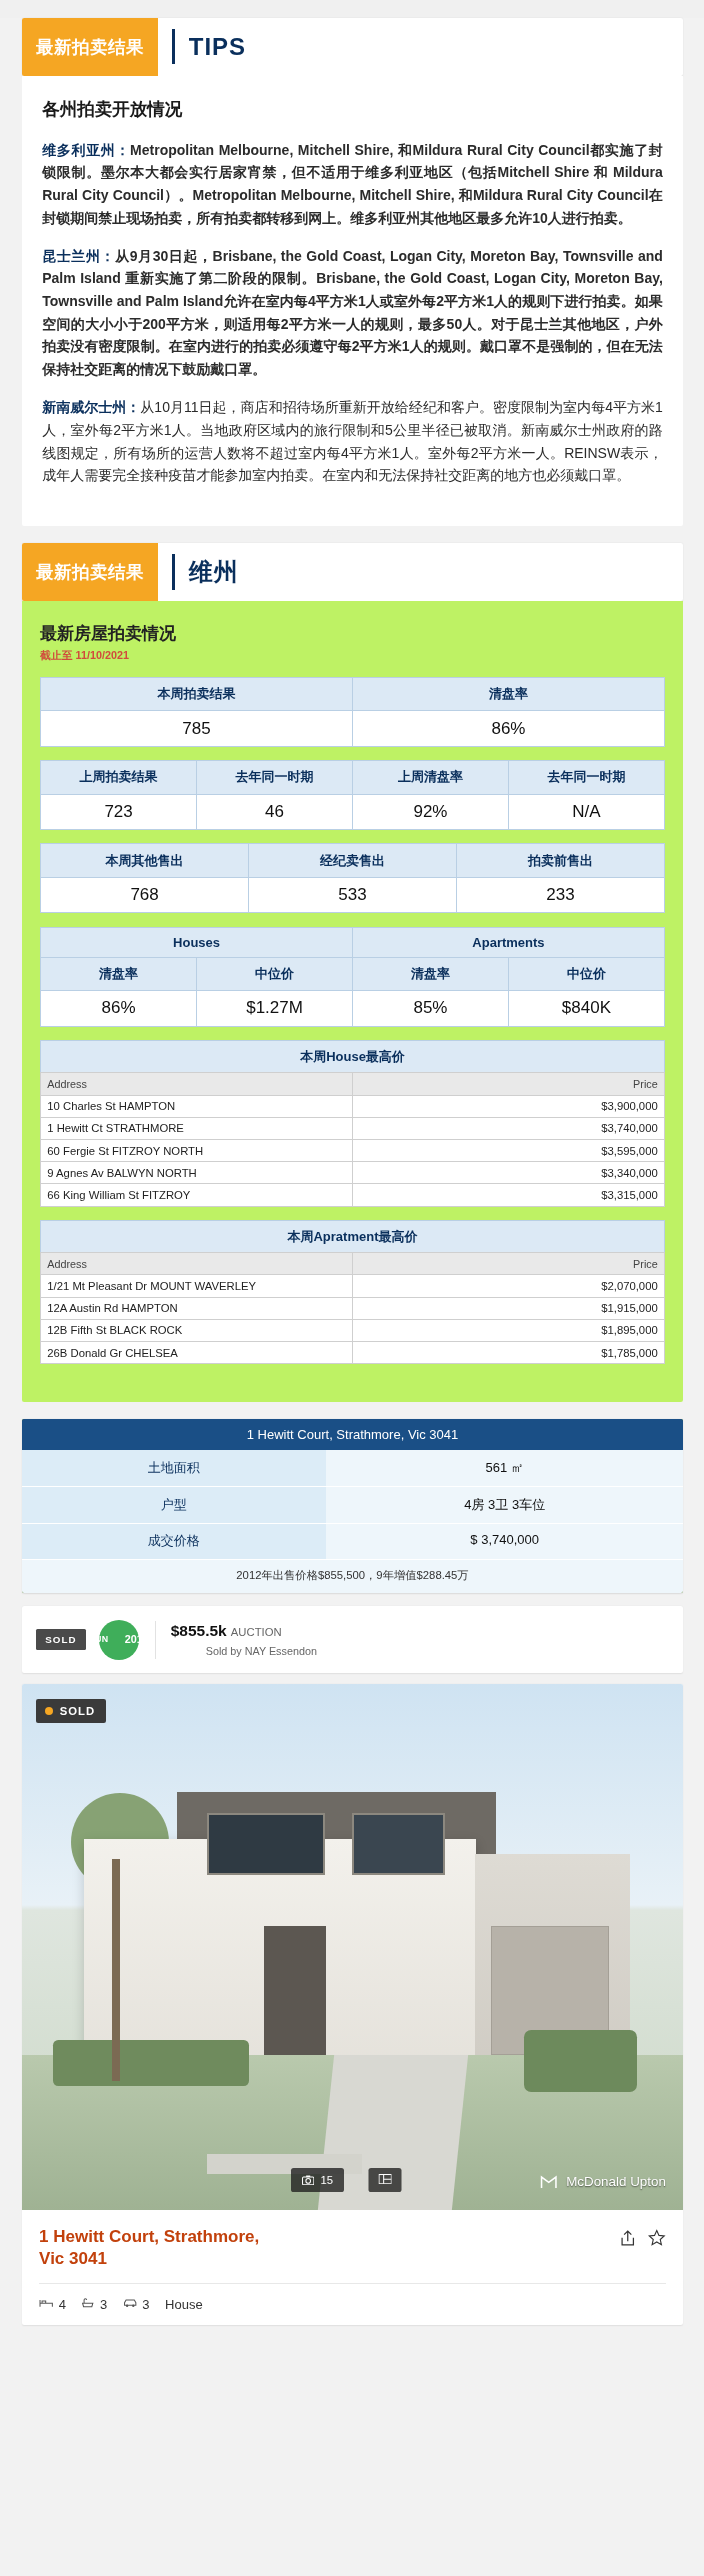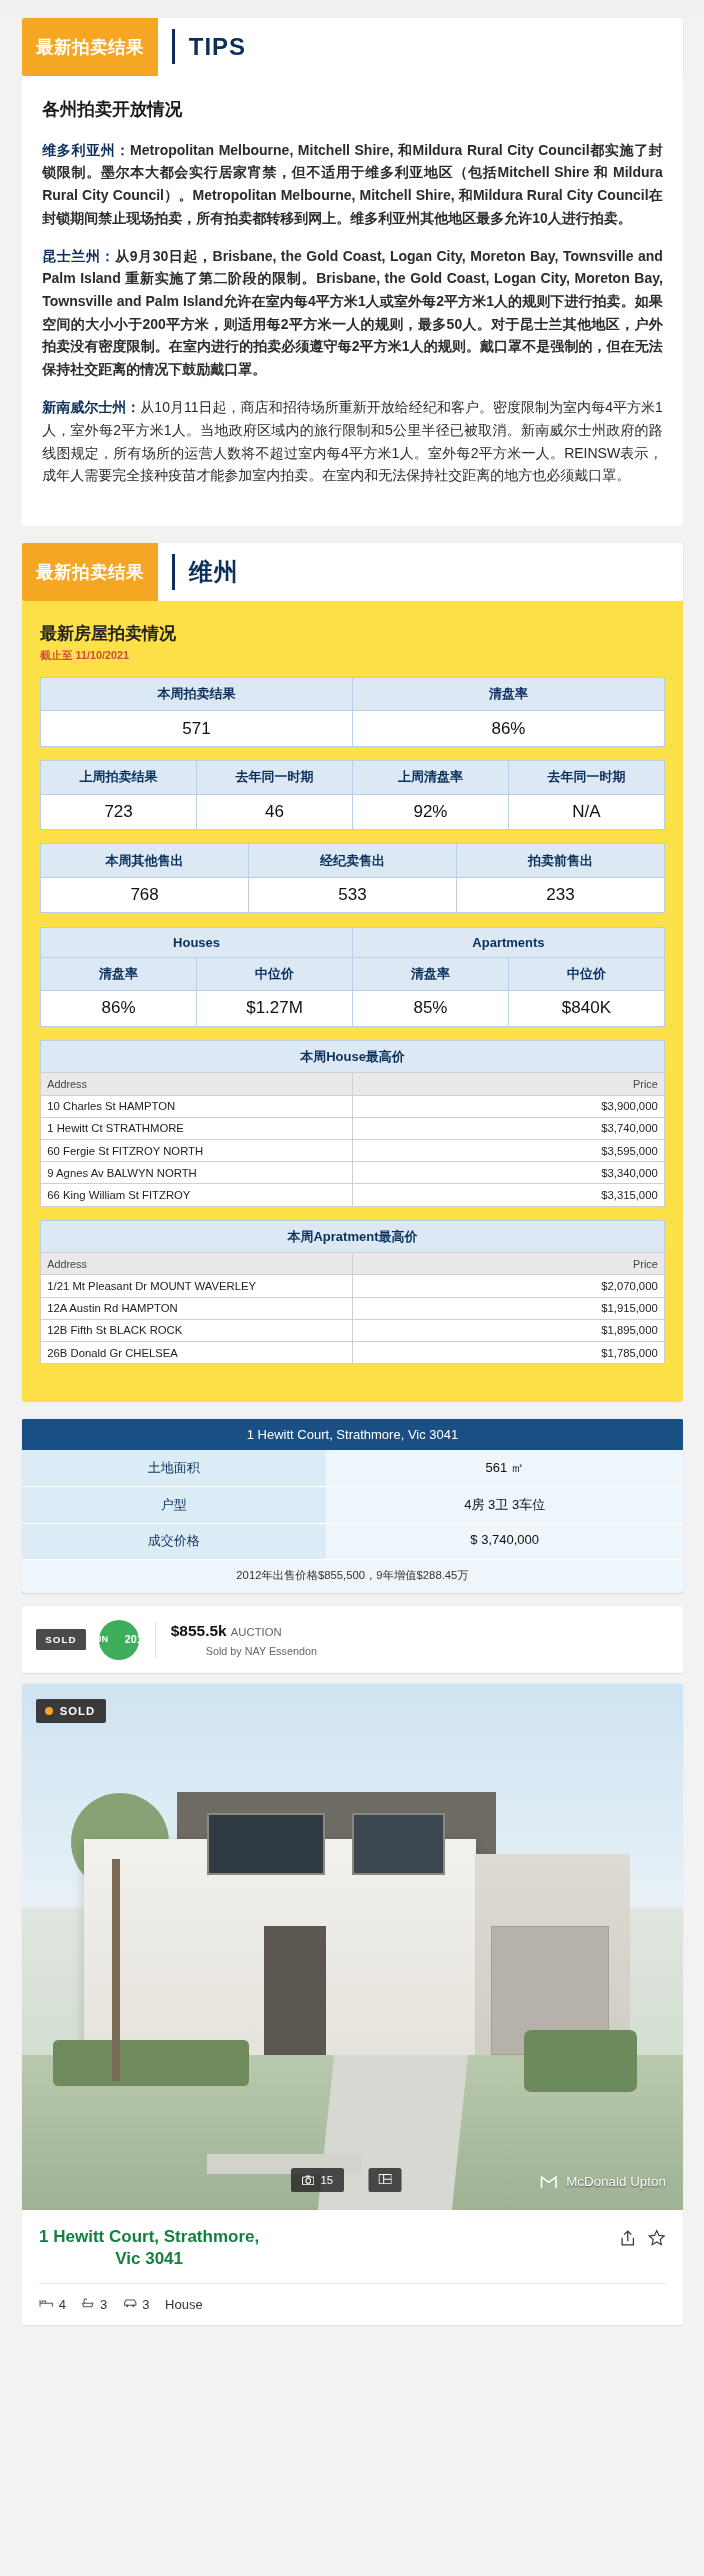--- a/index.html
+++ b/index.html
@@ -74,21 +74,21 @@
     color: #2b2b2b;
   }
   .para .lead {
     color: #0a2f5c;
     font-weight: bold;
   }
   .para b { font-weight: bold; }
 
   
   .stats-card {
-    background: #fde047;
+    background: #bef264;
     margin: 0 21.6px;
     padding: 18.5px 18.5px 24px 18.5px;
     border-radius: 0 0 2.1px 2.1px;
   }
   .stats-card .card-title {
     font-size: 17px;
     font-weight: bold;
     margin: 2.1px 0 4.1px 0;
   }
   .stats-card .card-sub {
@@ -365,22 +365,21 @@
     display: flex; align-items: center; gap: 9px;
     text-shadow: 0 0.5px 1.5px rgba(0,0,0,.55);
   }
 
   .photo-meta { padding: 15.5px 17.5px 13.4px 17.5px; }
   .photo-meta .addr-line {
     display: flex; align-items: flex-start; justify-content: space-between;
   }
   .photo-meta .addr-text {
     font-size: 17px; font-weight: bold; line-height: 1.3; max-width: 78%;
-    color: #15803d;
-    text-align: center;
+    color: #c2410c;
   }
   .photo-meta .actions { display: flex; gap: 13.4px; align-items: center; padding-top: 3.1px;}
   .photo-meta .actions .act { font-size: 17.5px; color: #333; }
   .feat-row {
     display: flex; align-items: center; gap: 15.5px;
     border-top: 0.5px solid #e8e8e8;
     margin-top: 13.4px; padding-top: 12.4px;
     font-size: 13px; color: #333;
   }
   .feat { display: flex; align-items: center; gap: 5.2px; }
@@ -425,21 +424,21 @@
     <div class="card-title">最新房屋拍卖情况</div>
     <div class="card-sub">截止至 11/10/2021</div>
 
     <table class="grid">
       <tbody>
           <tr>
         <th>本周拍卖结果</th>
         <th>清盘率</th>
       </tr>
       <tr>
-        <td>571</td>
+        <td>785</td>
         <td>86%</td>
       </tr>
     </tbody>
       </table>
 
     <table class="grid">
       <tbody>
           <tr>
         <th>上周拍卖结果</th>
         <th>去年同一时期</th>

